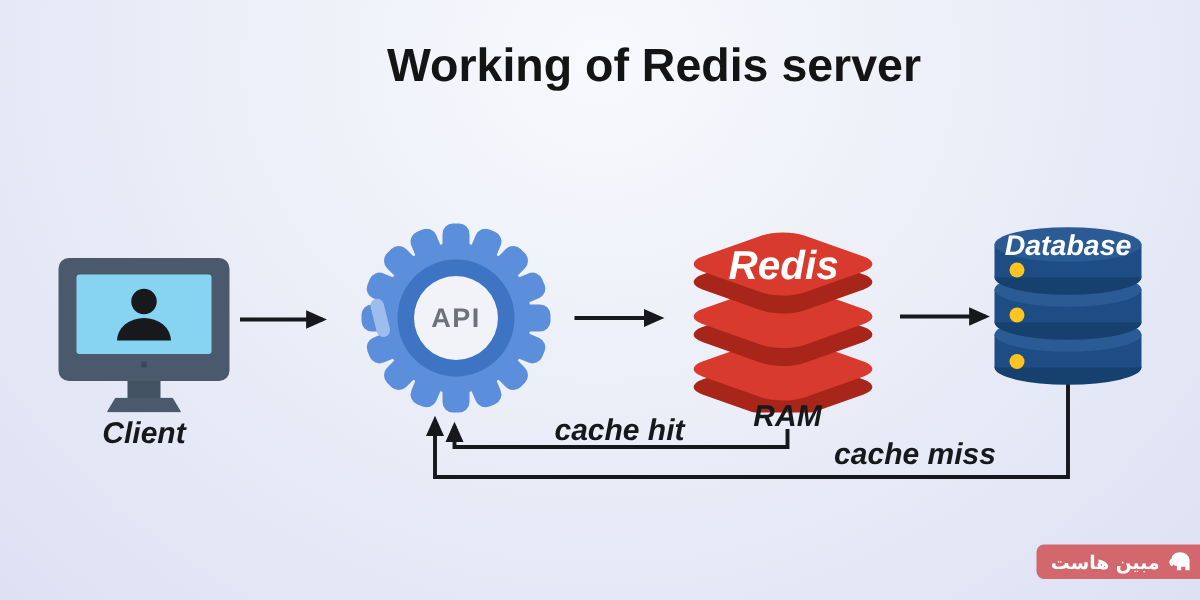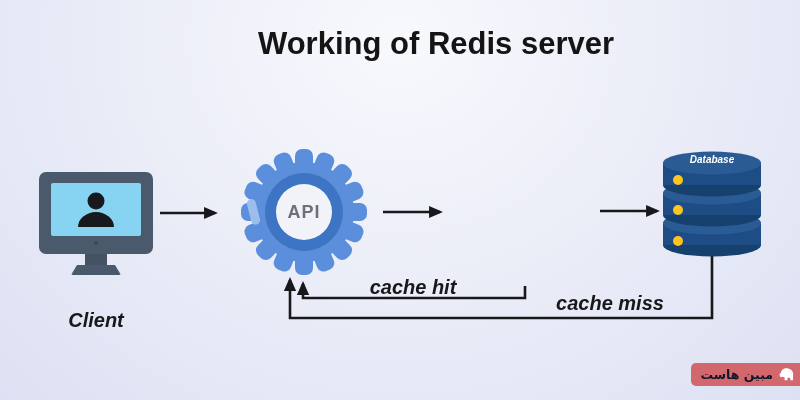--- a/index.html
+++ b/index.html
@@ -18,44 +18,44 @@
     color:#17181a;text-align:center;
   }
   
   .client{position:absolute;left:39px;top:172px;width:114px;height:132px;}
   .m-frame{position:absolute;left:0;top:0;width:114px;height:82px;background:#4a5a6c;border-radius:7px;}
   .m-screen{position:absolute;left:12px;top:11px;width:90px;height:53px;background:#86d4f2;border-radius:2px;}
   .m-dot{position:absolute;left:55px;top:69px;width:4px;height:4px;background:#38475a;border-radius:50%;}
   .m-neck{position:absolute;left:46px;top:82px;width:22px;height:12px;background:#43536​4;background:#435364;}
   .m-base{position:absolute;left:32px;top:93px;width:50px;height:10px;background:#4a5a6c;border-radius:2px;
     clip-path:polygon(12% 0,88% 0,100% 100%,0 100%);}
-  .client .label{position:absolute;left:-10px;top:106px;width:134px;font-size:20px;font-weight:700;font-style:italic;color:#17181a;text-align:center;margin-top:31px;}
+  .client .label{position:absolute;left:-10px;top:106px;width:134px;font-size:20px;font-weight:700;font-style:italic;color:#17181a;text-align:center;}
   
   .api{position:absolute;left:240px;top:148px;width:128px;height:128px;}
   .api .gear{position:absolute;left:0;top:0;width:128px;height:128px;}
   .api .label{position:absolute;left:0;top:0;width:128px;height:128px;display:flex;align-items:center;justify-content:center;
     font-size:18px;font-weight:600;color:#6e7278;letter-spacing:1px;}
   
   .redis{position:absolute;left:445px;top:145px;width:155px;height:160px;}
   .redis svg{position:absolute;left:0;top:0;}
   .redis .label{position:absolute;left:0;top:17px;width:155px;text-align:center;
     font-size:27px;font-weight:700;font-style:italic;color:#ffffff;}
   .redis .sublabel{position:absolute;left:0;top:122px;width:160px;text-align:center;
     font-size:20px;font-weight:700;font-style:italic;color:#17181a;}
   
   .db{position:absolute;left:660px;top:148px;width:104px;height:112px;}
   .db svg{position:absolute;left:0;top:0;}
   .db .label{position:absolute;left:0;top:6px;width:104px;text-align:center;
-    font-size:10px;font-weight:700;font-style:italic;color:#ffffff;}
+    font-size:19px;font-weight:700;font-style:italic;color:#ffffff;}
   
   .watermark{
     position:absolute;right:0;top:363px;height:23px;background:#d2686d;
     border-radius:5px 0 0 5px;display:flex;align-items:center;gap:5px;padding:0 5px 0 10px;
   }
-  .watermark .wm-text{color:#0f172a;font-size:12.5px;font-weight:700;direction:rtl;
+  .watermark .wm-text{color:#ffffff;font-size:12.5px;font-weight:700;direction:rtl;
     font-family:"DejaVu Sans", sans-serif;line-height:23px;}
 </style>
 </head>
 <body>
 
 <div class="stage">
 
   <h1 class="title">Working of Redis server</h1>
 
   <svg class="arrows" viewBox="0 0 800 400">
@@ -109,20 +109,35 @@
       <use href="#tooth" transform="rotate(315 64 64)"></use>
       <use href="#tooth" transform="rotate(337.5 64 64)"></use>
       <circle cx="64" cy="64" r="50" fill="#5b8edb"></circle>
       <rect x="9" y="51" width="9" height="26" rx="4.5" fill="#9dbded" transform="rotate(-14 13 64)"></rect>
       <circle cx="64" cy="64" r="39" fill="#3d74c4"></circle>
       <circle cx="64" cy="64" r="28" fill="#f2f3f9"></circle>
     </svg>
     <div class="label">API</div>
   </div>
 
+  <div class="redis">
+    <svg width="155" height="130" viewBox="0 0 155 130">
+
+      <rect x="-48" y="-48" width="96" height="96" rx="20" fill="#a82619" transform="translate(77,113) scale(1,0.353) rotate(45)"></rect>
+      <rect x="-48" y="-48" width="96" height="96" rx="20" fill="#d93a2e" transform="translate(77,101) scale(1,0.353) rotate(45)"></rect>
+
+      <rect x="-48" y="-48" width="96" height="96" rx="20" fill="#a82619" transform="translate(77,78) scale(1,0.353) rotate(45)"></rect>
+      <rect x="-48" y="-48" width="96" height="96" rx="20" fill="#d93a2e" transform="translate(77,66) scale(1,0.353) rotate(45)"></rect>
+
+      <rect x="-48" y="-48" width="96" height="96" rx="20" fill="#a82619" transform="translate(77,43) scale(1,0.353) rotate(45)"></rect>
+      <rect x="-48" y="-48" width="96" height="96" rx="20" fill="#d93a2e" transform="translate(77,31) scale(1,0.353) rotate(45)"></rect>
+    </svg>
+    <div class="label">Redis</div>
+    <div class="sublabel">RAM</div>
+  </div>
 
   <div class="db">
     <svg width="104" height="112" viewBox="0 0 104 112">
 
       <ellipse cx="52" cy="97" rx="49" ry="11.5" fill="#16406e"></ellipse>
       <rect x="3" y="75" width="98" height="22" fill="#1d4d84"></rect>
       <ellipse cx="52" cy="75" rx="49" ry="11.5" fill="#2a5b94"></ellipse>
 
       <ellipse cx="52" cy="67" rx="49" ry="11.5" fill="#16406e"></ellipse>
       <rect x="3" y="45" width="98" height="22" fill="#1d4d84"></rect>

